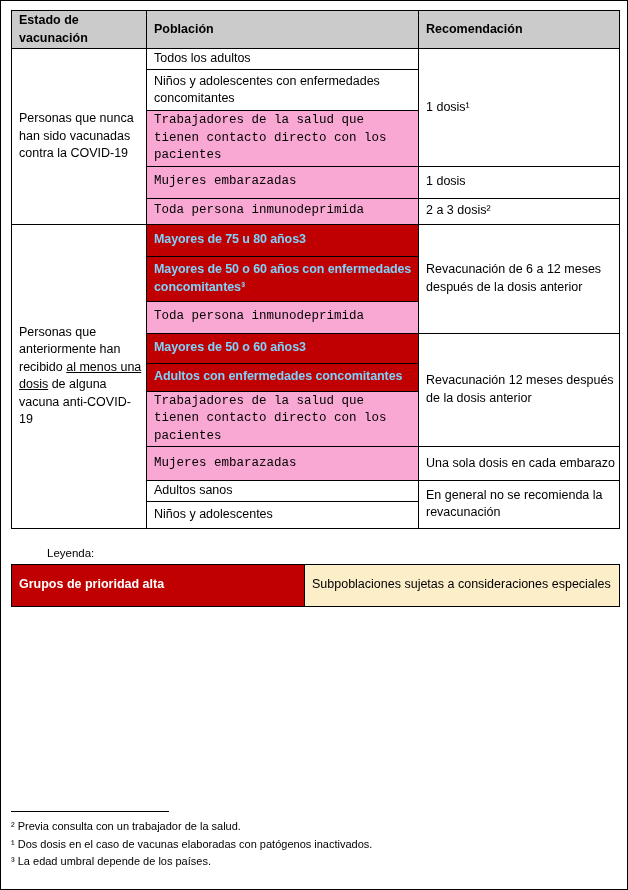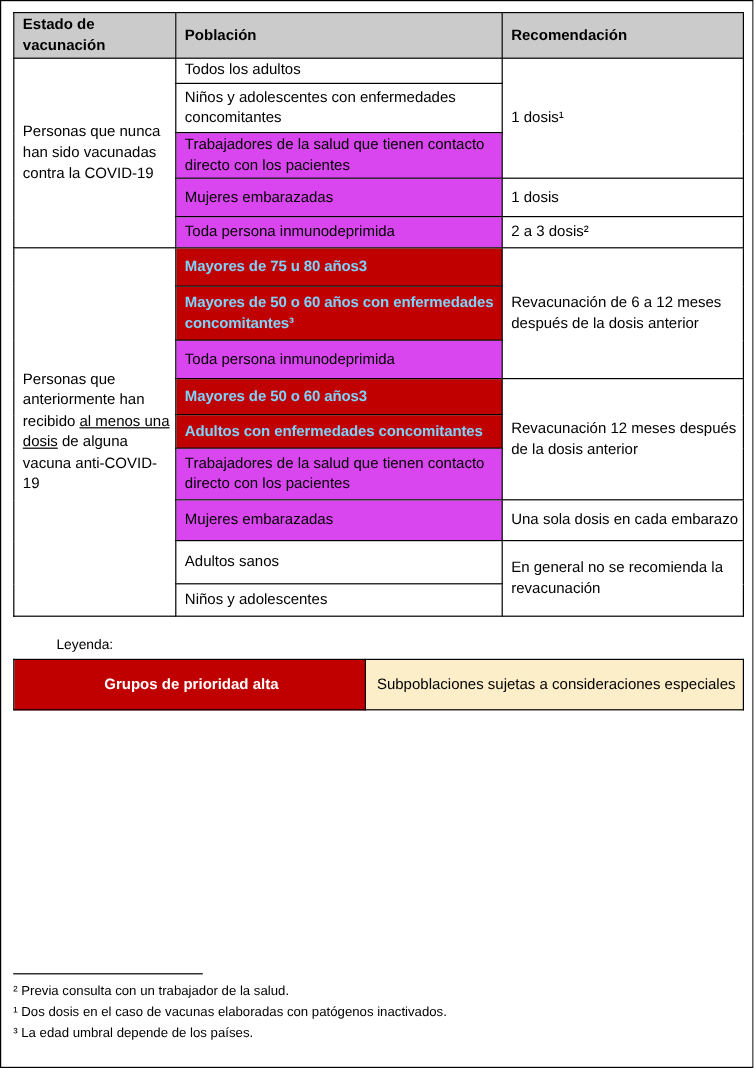--- a/index.html
+++ b/index.html
@@ -38,37 +38,36 @@
     vertical-align: middle;
     text-align: left;
     padding: 1px 4px 1px 7px;
     overflow: hidden;
   }
   th.col-header {
     background: #cbcbcb;
     font-weight: bold;
   }
   td.cell-white  { background: #ffffff; }
-  td.cell-cream  { background: #d946ef; }
+  td.cell-cream  { background: #f9a8d4; font-family: Liberation Mono, monospace; }
   td.cell-red    { background: #c00000; color: #7dd3fc; font-weight: bold; letter-spacing: -0.1px; }
   td.status-cell { background: #ffffff; }
   .u { text-decoration: underline; }
 
   .legend-label {
     margin-top: 17px;
     font-size: 11.5px;
     line-height: 14px;
     margin-bottom: 4px;
     margin-left: 36px;
   }
   table.legend-table {
     border-collapse: collapse;
     table-layout: fixed;
     width: 608px;
-    text-align: center;
   }
   table.legend-table td {
     border: 1px solid #000;
     font-size: 12.5px;
     line-height: 17.5px;
     vertical-align: middle;
     padding: 1px 4px 1px 7px;
   }
   td.legend-red {
     background: #c00000;
@@ -150,21 +149,21 @@
       <tr style="height:28px">
         <td class="cell-red">Adultos con enfermedades concomitantes</td>
       </tr>
       <tr style="height:43px">
         <td class="cell-cream">Trabajadores de la salud que tienen contacto directo con los pacientes</td>
       </tr>
       <tr style="height:34px">
         <td class="cell-cream">Mujeres embarazadas</td>
         <td class="cell-white">Una sola dosis en cada embarazo</td>
       </tr>
-      <tr style="height:36px">
+      <tr style="height:20px">
         <td class="cell-white">Adultos sanos</td>
         <td class="cell-white" rowspan="2">En general no se recomienda la revacunación</td>
       </tr>
       <tr style="height:27px">
         <td class="cell-white">Niños y adolescentes</td>
       </tr>
     </tbody>
   </table>
 
   <div class="legend-label">Leyenda:</div>

